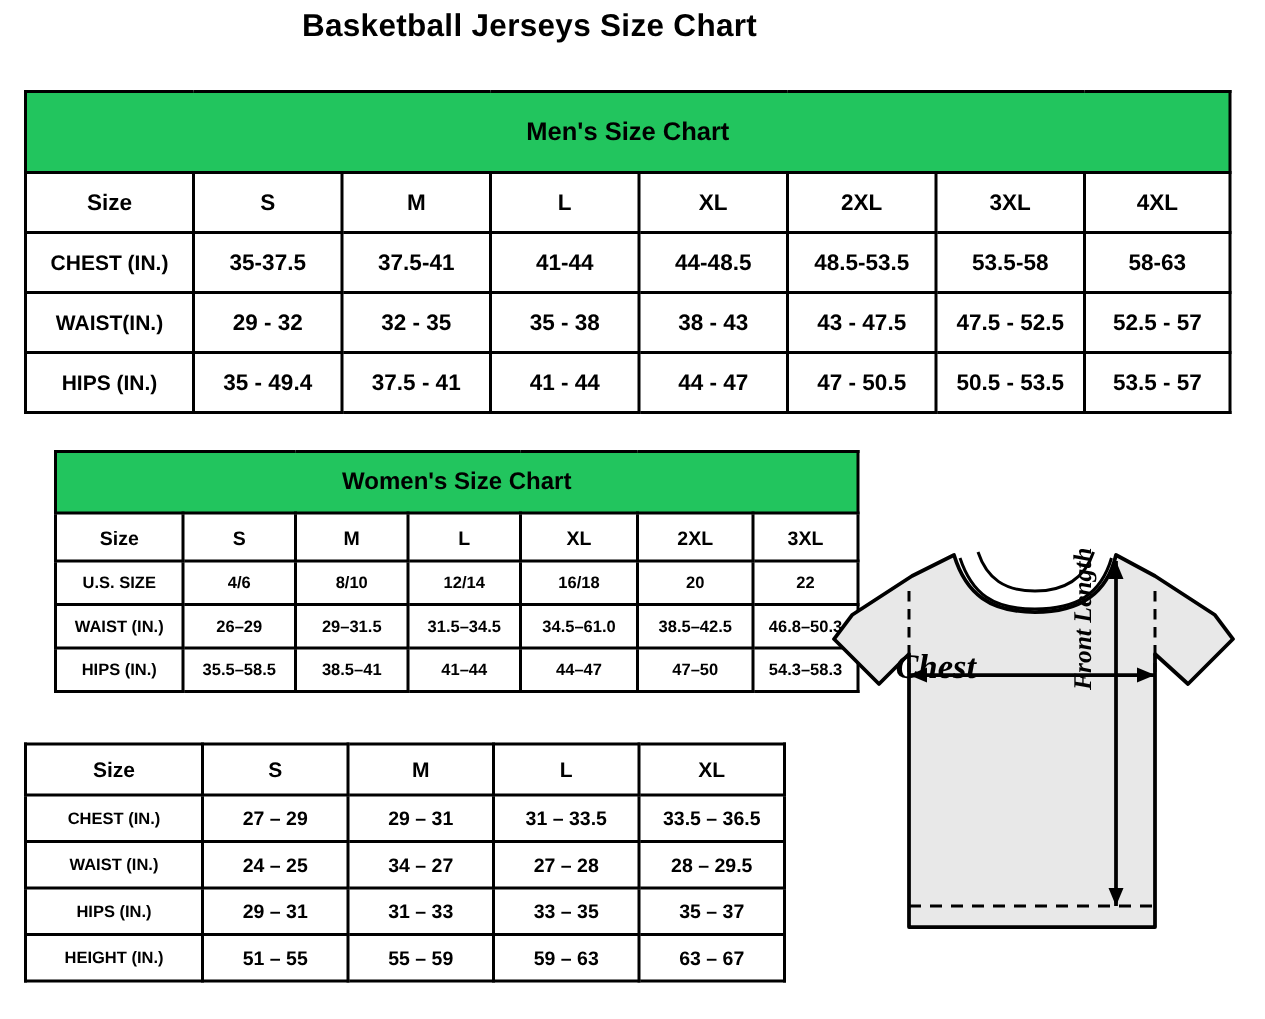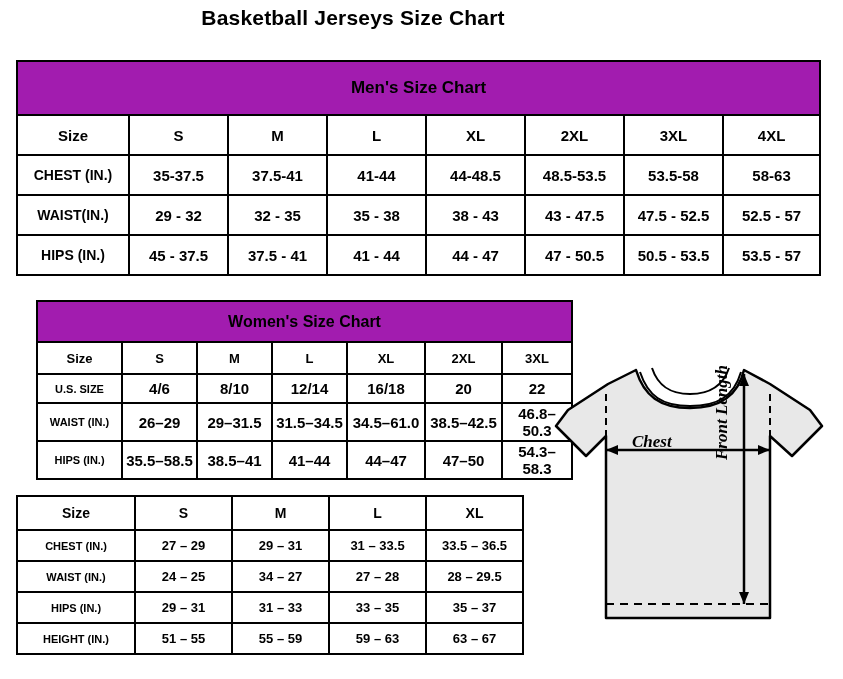--- a/index.html
+++ b/index.html
@@ -31,21 +31,21 @@
     table-layout: fixed;
   }
   table td, table th {
     border: 2px solid #000000;
     text-align: center;
     vertical-align: middle;
     font-weight: bold;
     background: #ffffff;
   }
   .caption-cell {
-    background: #a21caf;
+    background: #22c55e;
     font-size: 17px;
     font-weight: bold;
     padding: 8px 0;
   }
   .hdr-cell {
     background: #ffffff;
     font-weight: bold;
   }
 
   
@@ -61,21 +61,21 @@
 
   
   #womens-table {
     position: absolute;
     left: 16px;
     top: 300px;
     width: 535px;
     margin-left: 20px;
   }
   #womens-table .caption-cell { font-size: 16px; padding: 7px 0; }
-  #womens-table td { height: 25px; font-size: 15px; }
+  #womens-table td { height: 25px; font-size: 11px; }
   #womens-table .hdr-cell { font-size: 13px; height: 28px; }
   #womens-table .rowlabel { font-size: 11px; }
 
   
   #youth-table {
     position: absolute;
     left: 16px;
     top: 495px;
     width: 506px;
   }
@@ -88,23 +88,23 @@
   #shirt-diagram {
     position: absolute;
     left: 548px;
     top: 352px;
     width: 290px;
     height: 320px;
   }
   #shirt-diagram svg { display: block; }
   .chest-label {
     position: absolute;
-    left: 632px;
+    left: 597px;
     top: 432px;
-    font-size: 17px;
+    font-size: 23px;
     font-style: italic;
     font-weight: bold;
     font-family: "Liberation Serif", serif;
   }
   .front-length-label {
     position: absolute;
     left: 712px;
     top: 460px;
     font-size: 17px;
     font-style: italic;
@@ -160,21 +160,21 @@
       <td>29 - 32</td>
       <td>32 - 35</td>
       <td>35 - 38</td>
       <td>38 - 43</td>
       <td>43 - 47.5</td>
       <td>47.5 - 52.5</td>
       <td>52.5 - 57</td>
     </tr>
     <tr>
       <td class="rowlabel">HIPS (IN.)</td>
-      <td>45 - 37.5</td>
+      <td>35 - 49.4</td>
       <td>37.5 - 41</td>
       <td>41 - 44</td>
       <td>44 - 47</td>
       <td>47 - 50.5</td>
       <td>50.5 - 53.5</td>
       <td>53.5 - 57</td>
     </tr>
   </tbody>
 </table>
 

